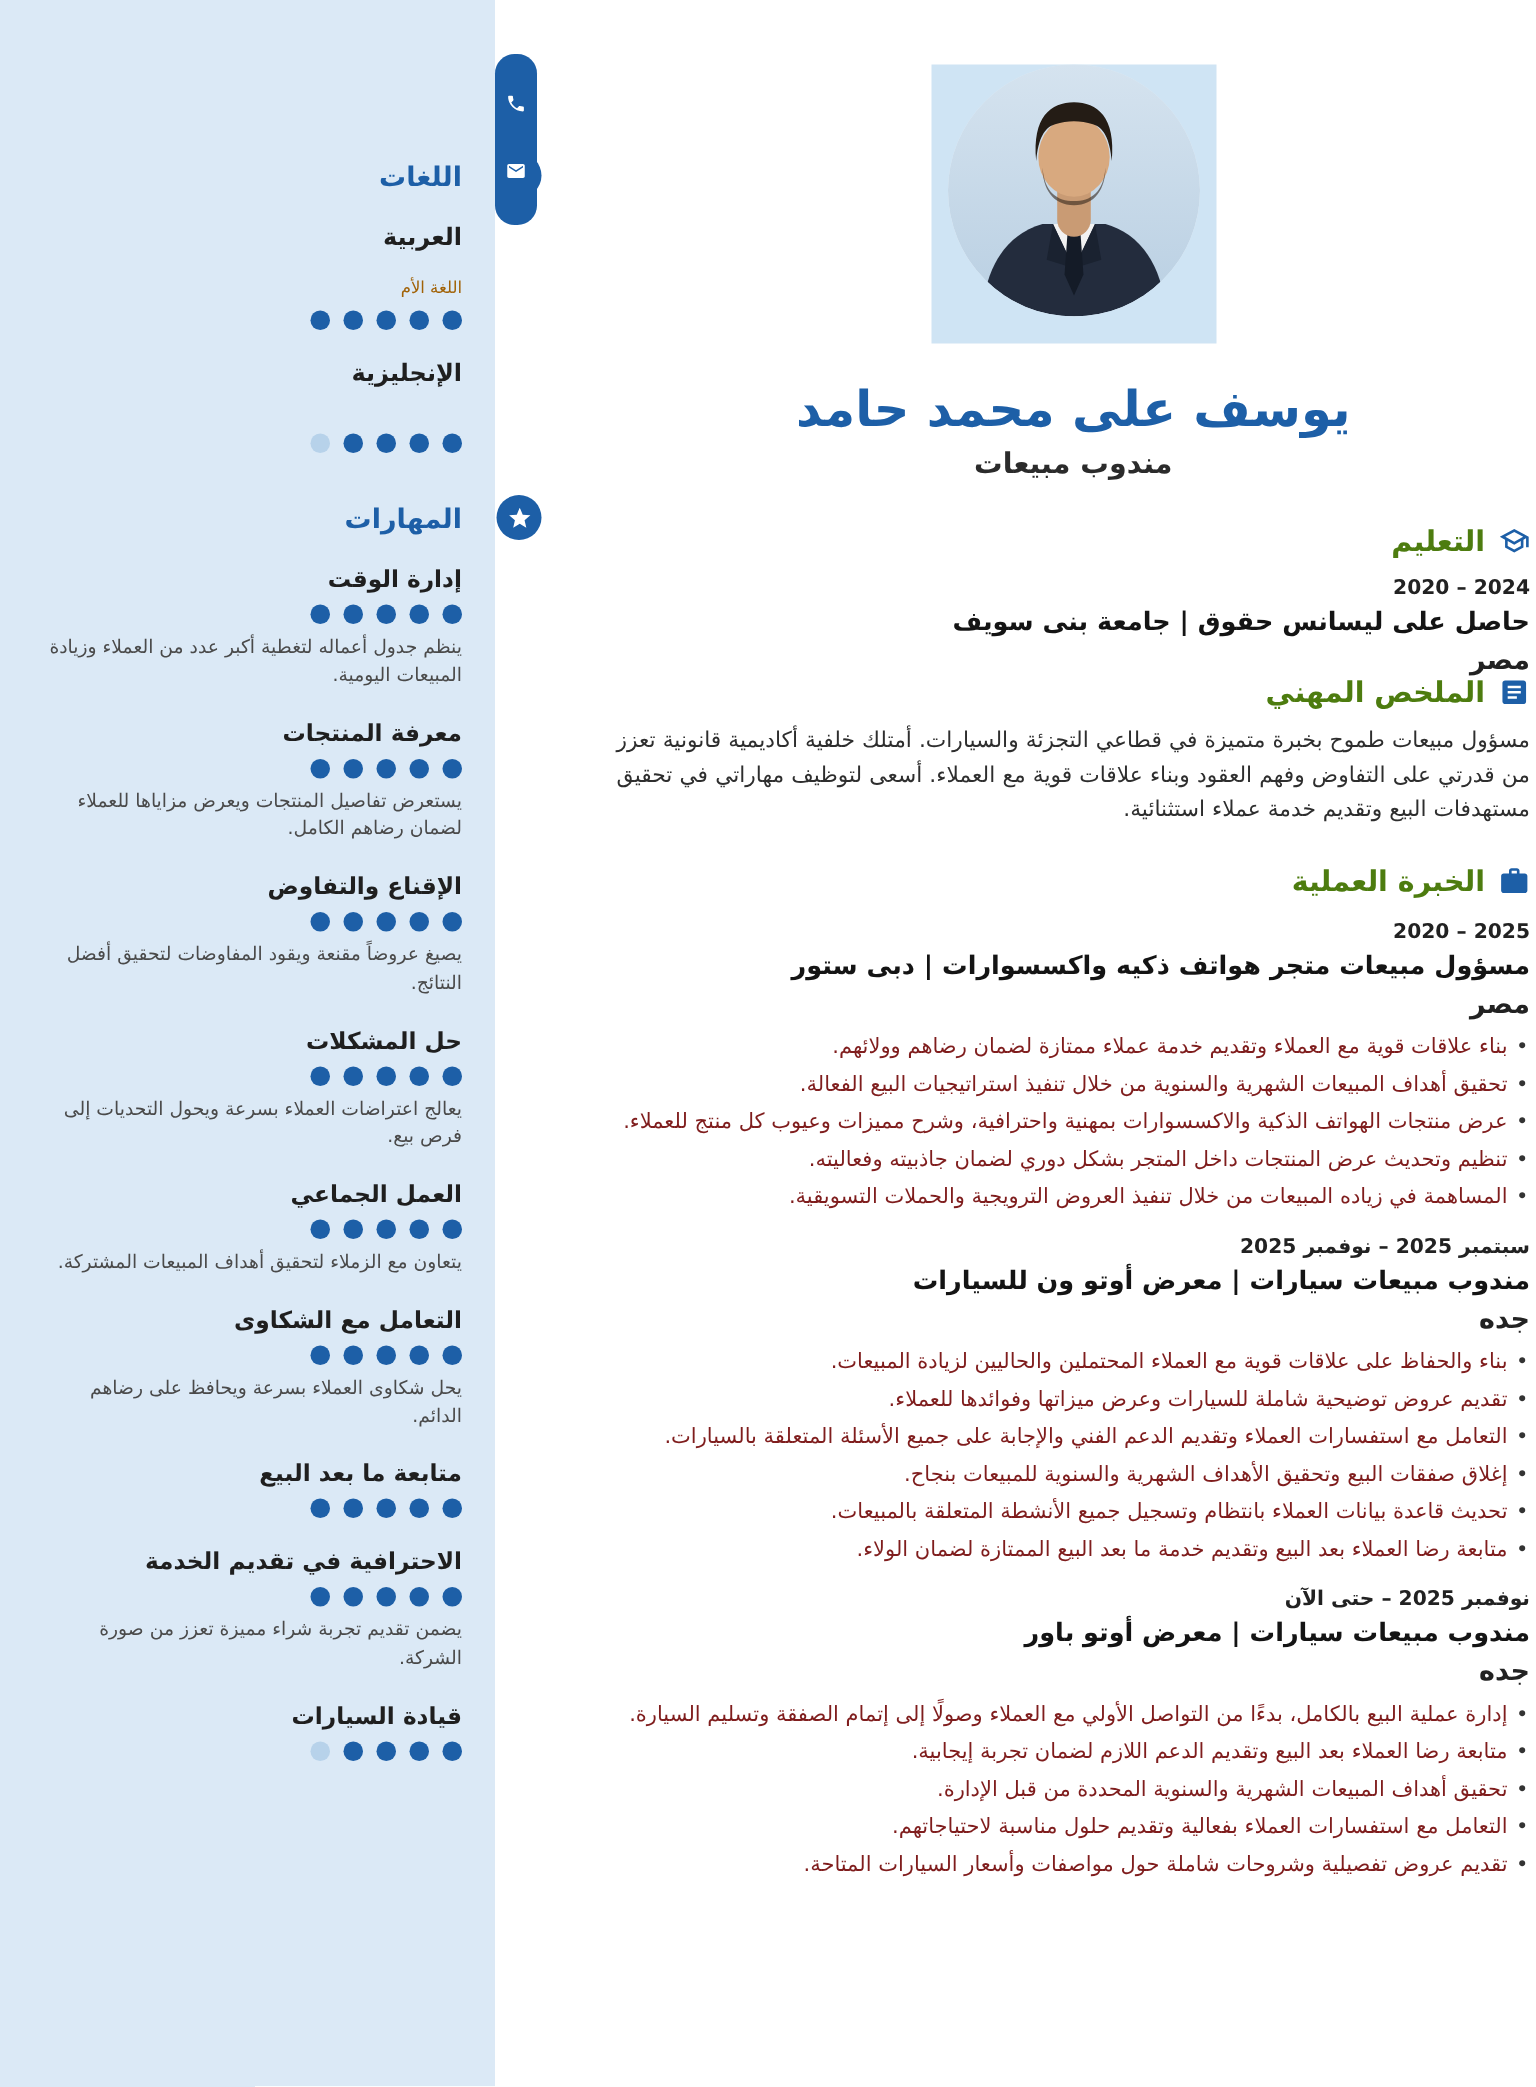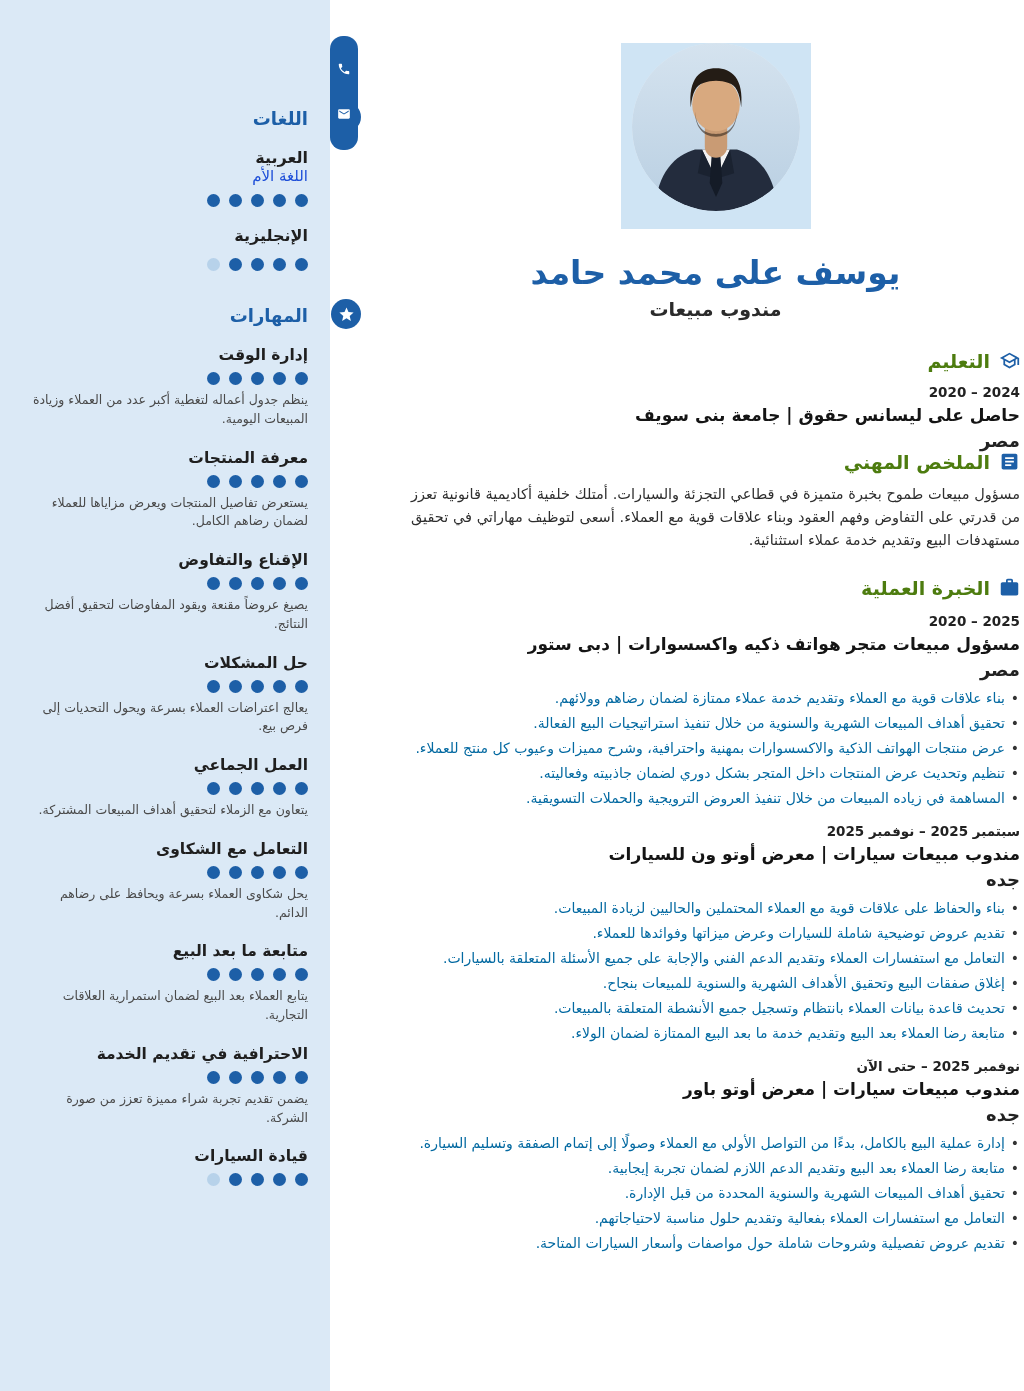--- a/index.html
+++ b/index.html
@@ -22,21 +22,21 @@
 
   .side-title { position:relative; color:#1d5fa7; font-size:18px; font-weight:bold; }
   .side-title.langs { margin-top:72px; }
   .side-title.skills { margin-top:34px; }
   .badge { position:absolute; right:-53px; top:-6px; width:30px; height:30px; border-radius:50%; background:#1d5fa7;
            display:flex; align-items:center; justify-content:center; }
   .badge svg { width:17px; height:17px; fill:#ffffff; }
 
   .lang { margin-top:19px; }
   .lang-name { font-size:16px; font-weight:bold; color:#1f1f1f; }
-  .lang-note { font-size:15px; color:#1d4ed8; margin-top:0; min-height:4px; }
+  .lang-note { font-size:11px; color:#a16207; margin-top:18px; min-height:4px; }
   .dots { display:flex; gap:9px; margin-top:9px; }
   .dot { width:13px; height:13px; border-radius:50%; background:#b7d2ea; }
   .dot.on { background:#1d5fa7; }
 
   .skill { margin-top:20px; }
   .skill-name { font-size:15.5px; font-weight:bold; color:#1f1f1f; }
   .skill .dots { margin-top:8px; }
   .skill-desc { font-size:12.5px; color:#4a4a4a; line-height:1.5; margin-top:6px; }
 
   
@@ -56,21 +56,21 @@
   .section-head.exp { margin-top:24px; }
 
   .date { margin-top:12px; font-size:13.5px; font-weight:bold; color:#222; text-align:right; unicode-bidi:plaintext; }
   .entry-title { margin-top:5px; font-size:17px; font-weight:bold; color:#141414; }
   .entry-loc { margin-top:5px; font-size:18px; font-weight:bold; color:#222; }
 
   .summary-text { margin-top:10px; font-size:14.5px; color:#2e2e2e; line-height:1.6; text-align:justify; }
 
   .job { margin-top:14px; }
   .bullets { margin-top:8px; list-style:none; }
-  .bullets li { position:relative; padding-right:15px; font-size:14px; color:#0369a1; line-height:1.5; margin-bottom:4px; text-align:justify; }
+  .bullets li { position:relative; padding-right:15px; font-size:14px; color:#7f1d1d; line-height:1.5; margin-bottom:4px; text-align:justify; }
   .bullets li::before { content:"•"; position:absolute; right:1px; top:0; color:#333; }
 </style>
 </head>
 <body>
 
 <div class="page">
 
   <div class="contact-rail">
     <span>
       <svg viewBox="0 0 24 24">
@@ -196,21 +196,20 @@
     </div>
     <div class="skill">
       <div class="skill-name">متابعة ما بعد البيع</div>
       <div class="dots">
           <span class="dot on"></span>
           <span class="dot on"></span>
           <span class="dot on"></span>
           <span class="dot on"></span>
           <span class="dot on"></span>
         </div>
-      <div class="skill-desc">يتابع العملاء بعد البيع لضمان استمرارية العلاقات التجارية.</div>
     </div>
     <div class="skill">
       <div class="skill-name">الاحترافية في تقديم الخدمة</div>
       <div class="dots">
           <span class="dot on"></span>
           <span class="dot on"></span>
           <span class="dot on"></span>
           <span class="dot on"></span>
           <span class="dot on"></span>
         </div>

